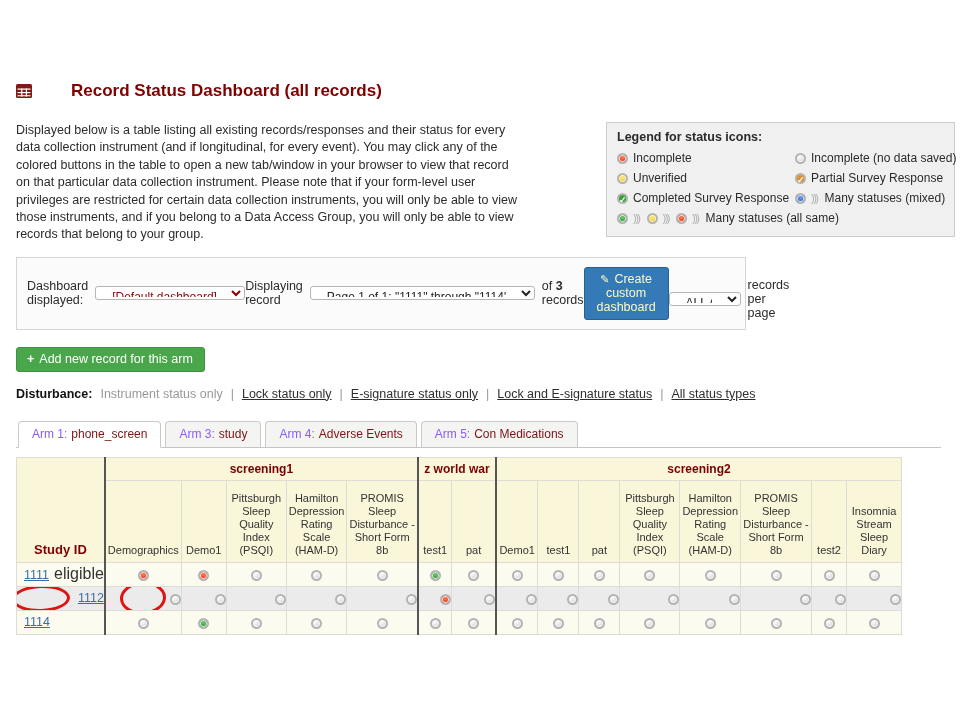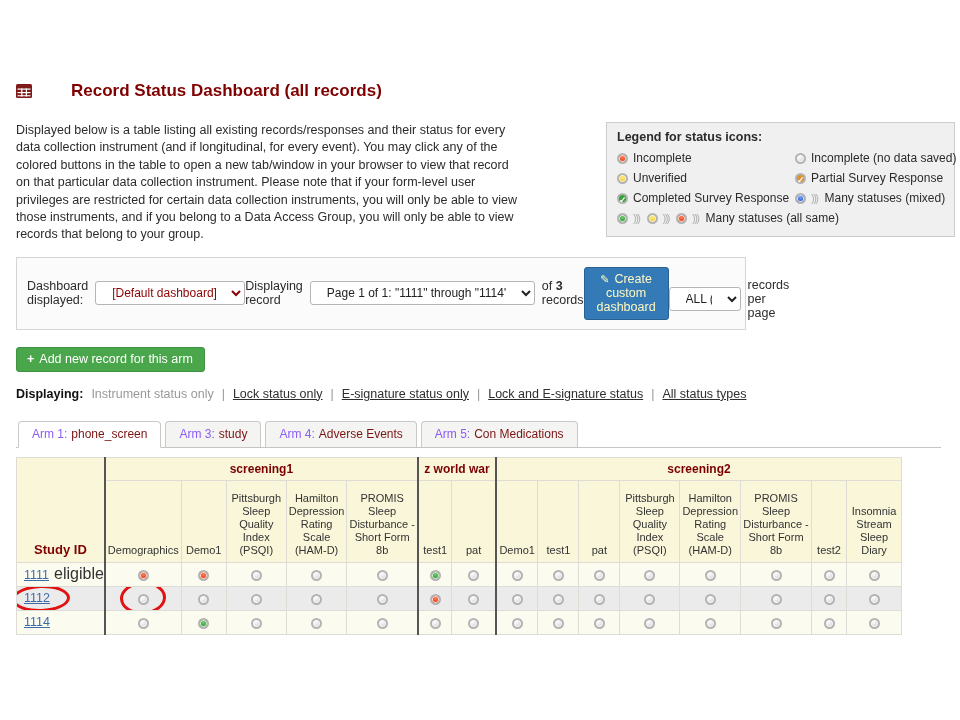--- a/index.html
+++ b/index.html
@@ -35,21 +35,21 @@
   .rings { color:#b0b0b0; font-size:11px; letter-spacing:-1.5px; margin-left:0; margin-right:2px; }
   .qbox { display:inline-block; border:1px solid #999; background:#fff; padding:0 3px;
           margin-left:5px; font-size:10px; color:#555; border-radius:2px; line-height:13px; }
 
   
   .controls { margin-top:13px; width:730px; border:1px solid #d5d5d5; background:#fbfbfb;
               padding:9px 10px; display:flex; justify-content:space-between; }
   .ctrl-col { display:flex; flex-direction:row; gap:0; }
   .ctrl-line { display:flex; align-items:center; gap:7px; font-size:12.5px; }
   select { font-family:"Liberation Sans",sans-serif; font-size:12px; border:1px solid #b5b5b5;
-           background:#fff; border-radius:3px; padding:2px 12px; height:24px; color:#222; }
+           background:#fff; border-radius:3px; padding:2px 12px; height:14px; color:#222; }
   .sel-dashboard { color:#8b0000; width:150px; }
   .sel-pages { width:225px; }
   .sel-perpage { width:72px; }
   .btn-blue { background:#337ab7; border:1px solid #286090; color:#fef9c3; font-size:12.5px;
               padding:4px 12px 5px 12px; border-radius:3px; cursor:pointer; align-self:flex-end;
               font-family:"Liberation Sans",sans-serif; }
   .btn-blue .pencil { font-size:11px; margin-right:5px; }
   .ctrl-right { align-items:flex-end; }
   .ctrl-right .ctrl-line { justify-content:flex-end; }
   b.cnt { font-weight:bold; }
@@ -84,21 +84,21 @@
                padding:4px 4px 5px 4px; }
   th.event { font-size:12px; color:#7a0000; text-align:center; height:23px;
              border-bottom:1px dashed #b3ab7e !important; font-weight:bold; }
   th.instr { vertical-align:bottom; text-align:center; font-size:11px; font-weight:normal;
              color:#333; line-height:13px; padding:3px 2px 5px 2px; height:82px; }
   td.idcell { font-size:12.5px; padding:0 0 0 7px; position:relative; white-space:nowrap; }
   td.idcell a { color:#3b6ca8; text-decoration:underline; cursor:pointer; }
   td.idcell .note { font-size:16px; color:#333; margin-left:5px; }
   td.icell { text-align:center; height:24px; position:relative; }
   tr.r-odd td { background:#fbfbf0; }
-  tr.r-even td { background:#ebebeb; }
+  tr.r-even td { background:#ebebeb;text-align:right; }
   .gb { border-left:2px solid #555 !important; }
   table.grid { border:1px solid #c9c9c2; }
   table.grid .si { cursor:pointer; }
 
   
   .oval { position:absolute; border:3px solid #e01212; border-radius:50%; pointer-events:none; z-index:5; }
   .oval-id { left:-5px; top:-2px; width:58px; height:27px; transform:rotate(-2deg); }
   .oval-cell { left:50%; top:50%; width:46px; height:33px; transform:translate(-50%,-50%) rotate(-3deg); }
 </style>
 </head>
@@ -197,21 +197,21 @@
         <span>records per page</span>
       </div>
     </div>
   </div>
 
   <button class="btn-green">
     <span class="plus">+</span><span>Add new record for this arm</span>
   </button>
 
   <div class="filters" id="filters">
-    <span class="flabel">Displaying:</span><span id="filter-items"><a class="current">Instrument status only</a><span class="sep">|</span><a>Lock status only</a><span class="sep">|</span><a>E-signature status only</a><span class="sep">|</span><a>Lock and E-signature status</a><span class="sep">|</span><a>All status types</a></span>
+    <span class="flabel">Disturbance:</span><span id="filter-items"><a class="current">Instrument status only</a><span class="sep">|</span><a>Lock status only</a><span class="sep">|</span><a>E-signature status only</a><span class="sep">|</span><a>Lock and E-signature status</a><span class="sep">|</span><a>All status types</a></span>
   </div>
 
   <div class="tabs" id="tabs"><span class="tab active"><span class="pfx">Arm 1:</span><span class="nm">phone_screen</span></span><span class="tab"><span class="pfx">Arm 3:</span><span class="nm">study</span></span><span class="tab"><span class="pfx">Arm 4:</span><span class="nm">Adverse Events</span></span><span class="tab"><span class="pfx">Arm 5:</span><span class="nm">Con Medications</span></span></div>
 
   <table class="grid" id="grid">
       <colgroup>
         <col style="width: 78px;">
         <col style="width: 76px;">
         <col style="width: 45px;">
         <col style="width: 60px;">

